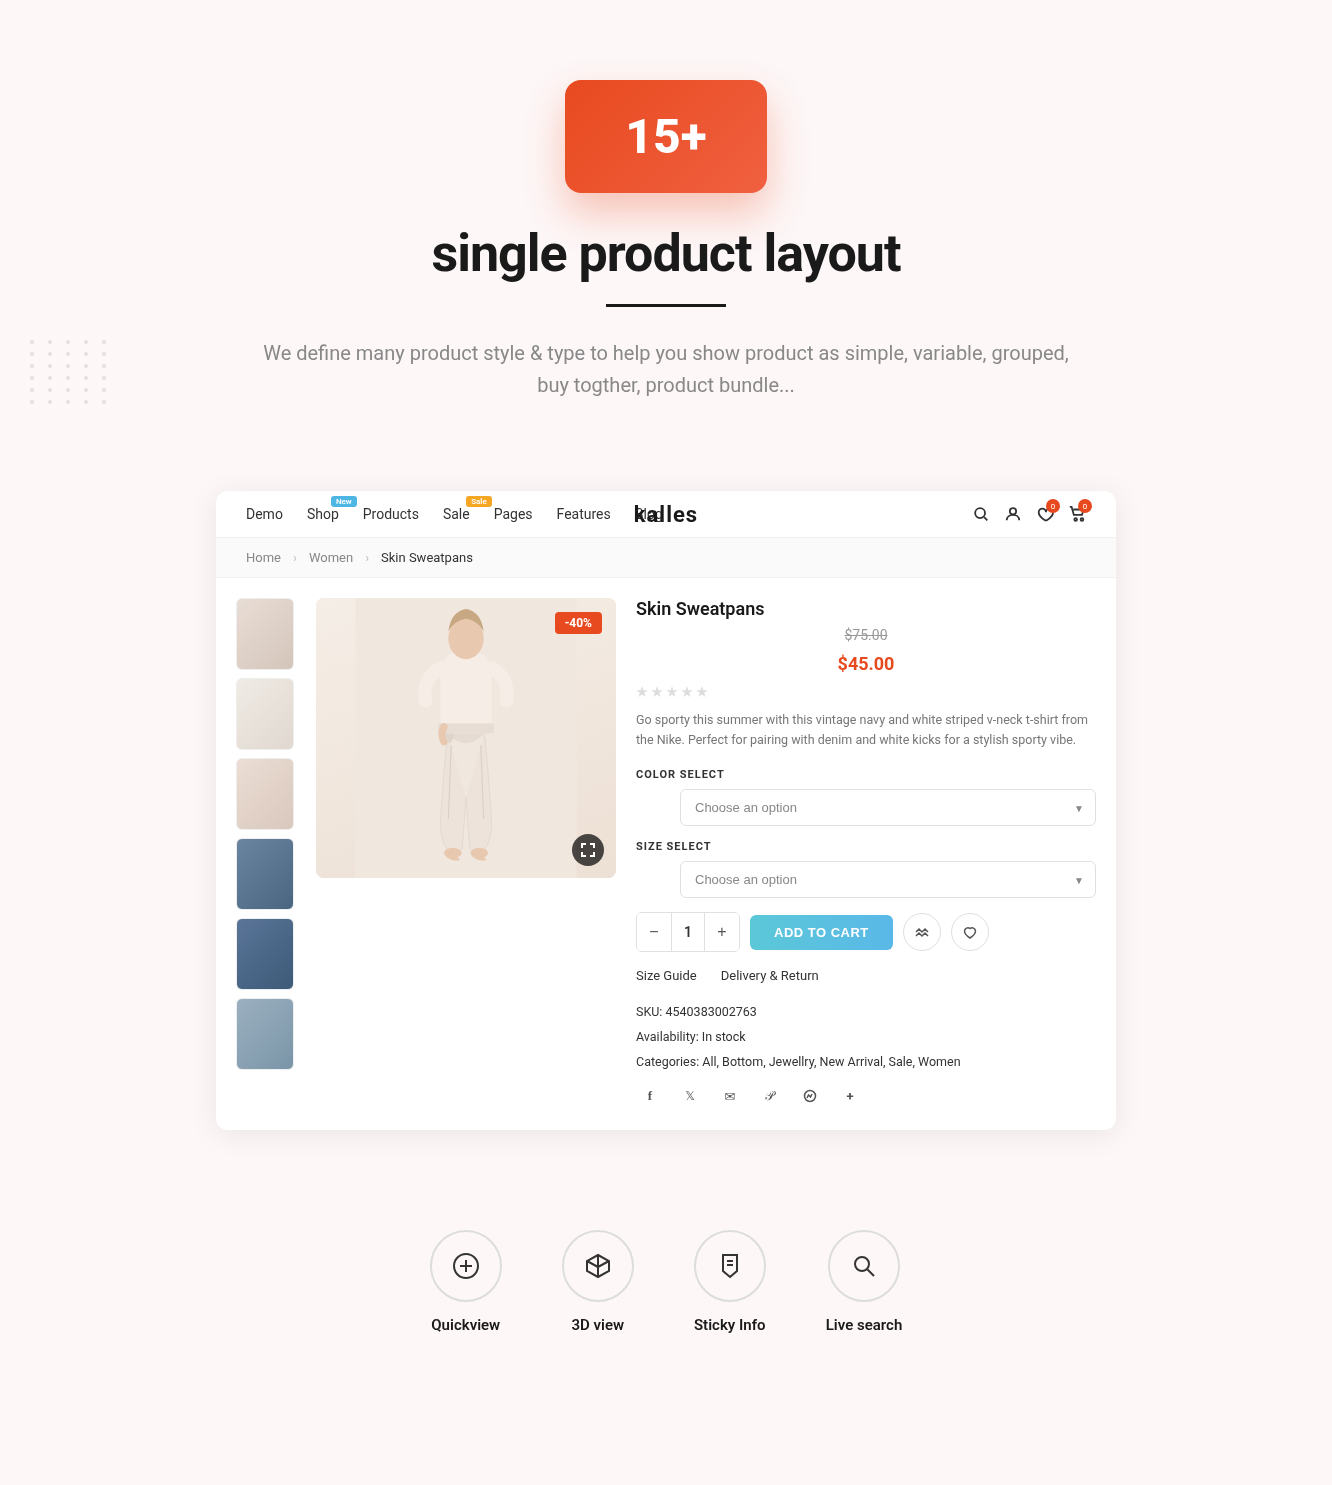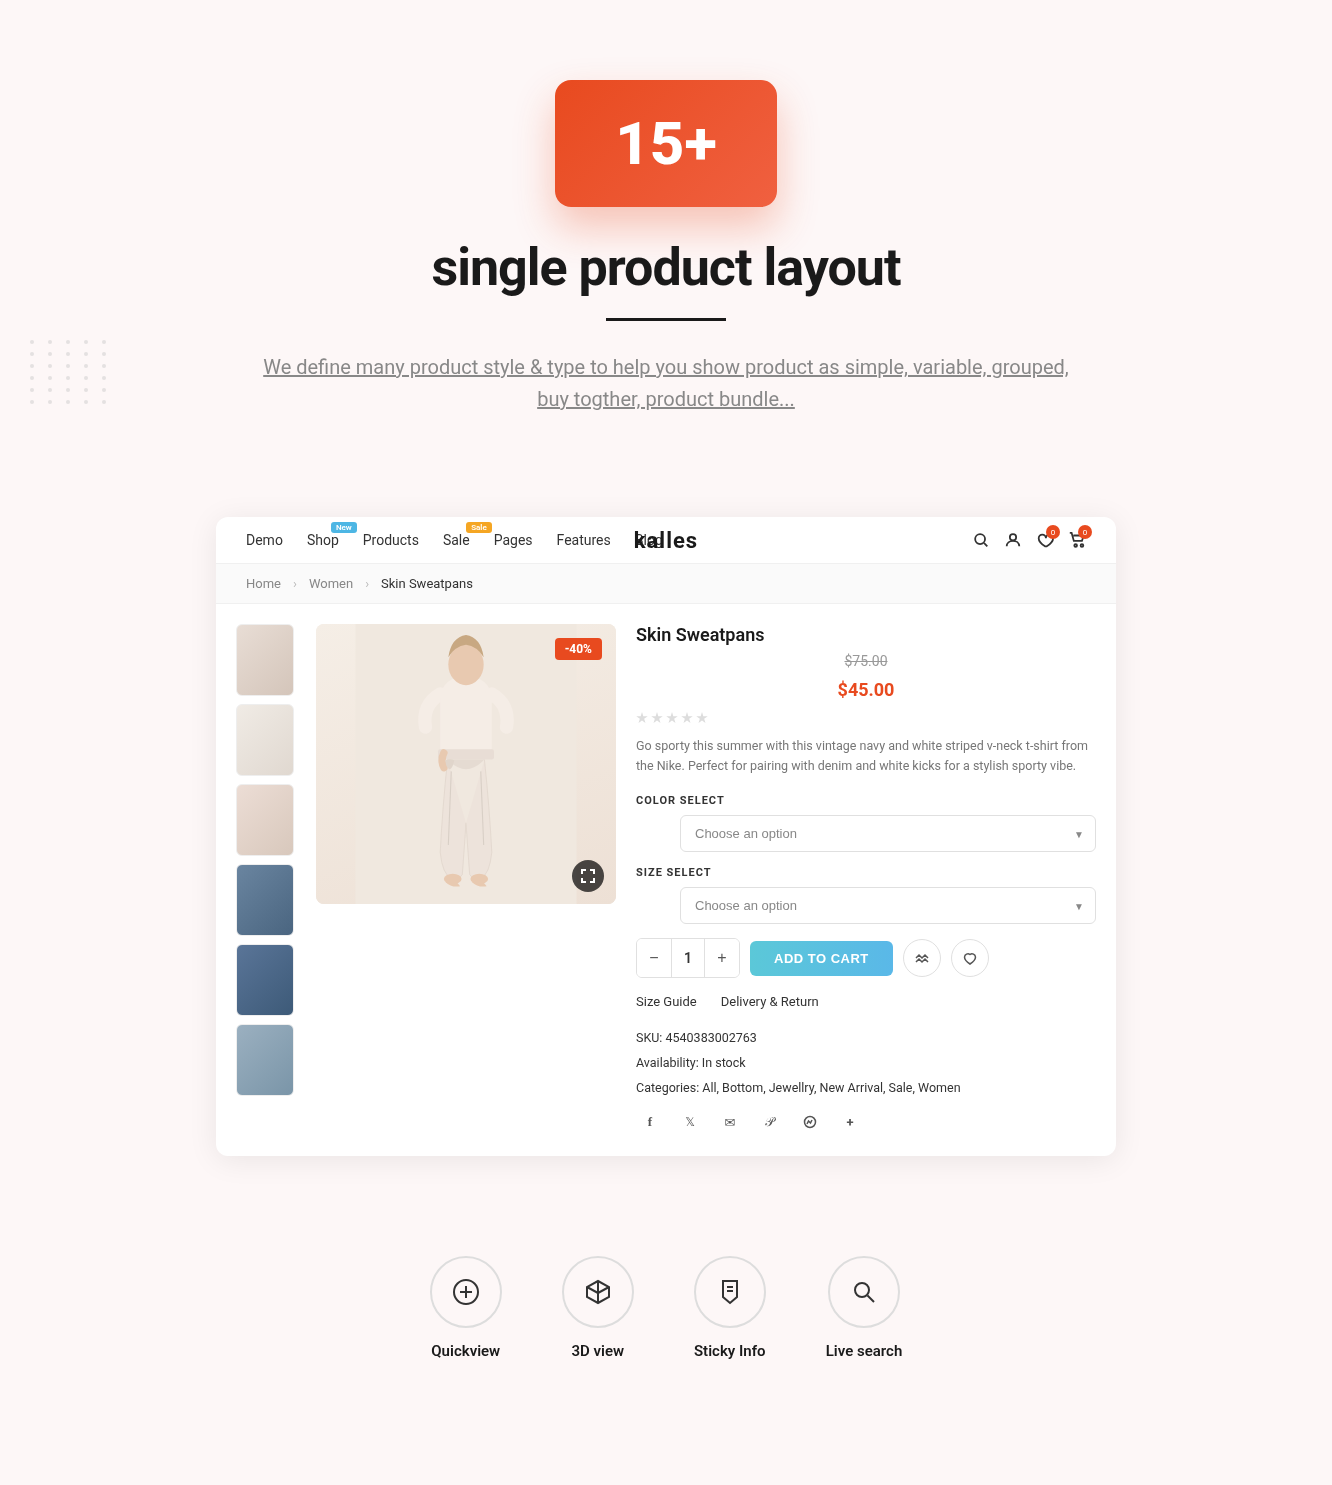--- a/index.html
+++ b/index.html
@@ -33,21 +33,21 @@
     .hero-section {
       text-align: center;
       padding: 80px 20px 40px;
       position: relative;
     }
 
     .counter-badge {
       display: inline-block;
       background: linear-gradient(135deg, #e84a1f, #f06040);
       color: white;
-      font-size: 60px;
+      font-size: 48px;
       font-weight: 800;
       padding: 28px 60px;
       border-radius: 16px;
       margin-bottom: 30px;
       box-shadow: 0 20px 40px rgba(232, 74, 31, 0.3);
     }
 
     .hero-title {
       font-size: 52px;
       font-weight: 700;
@@ -60,23 +60,22 @@
       width: 120px;
       height: 3px;
       background: #1a1a1a;
       margin: 0 auto 30px;
     }
 
     .hero-description {
       font-size: 20px;
       color: #888;
       max-width: 820px;
-      margin: 12px auto;
+      margin: 0 auto;
       line-height: 1.6;
-      text-decoration: underline;
     }
 
     
     .showcase-wrapper {
       max-width: 900px;
       margin: 50px auto;
       background: white;
       border-radius: 12px;
       box-shadow: 0 4px 30px rgba(0,0,0,0.08);
       overflow: hidden;

